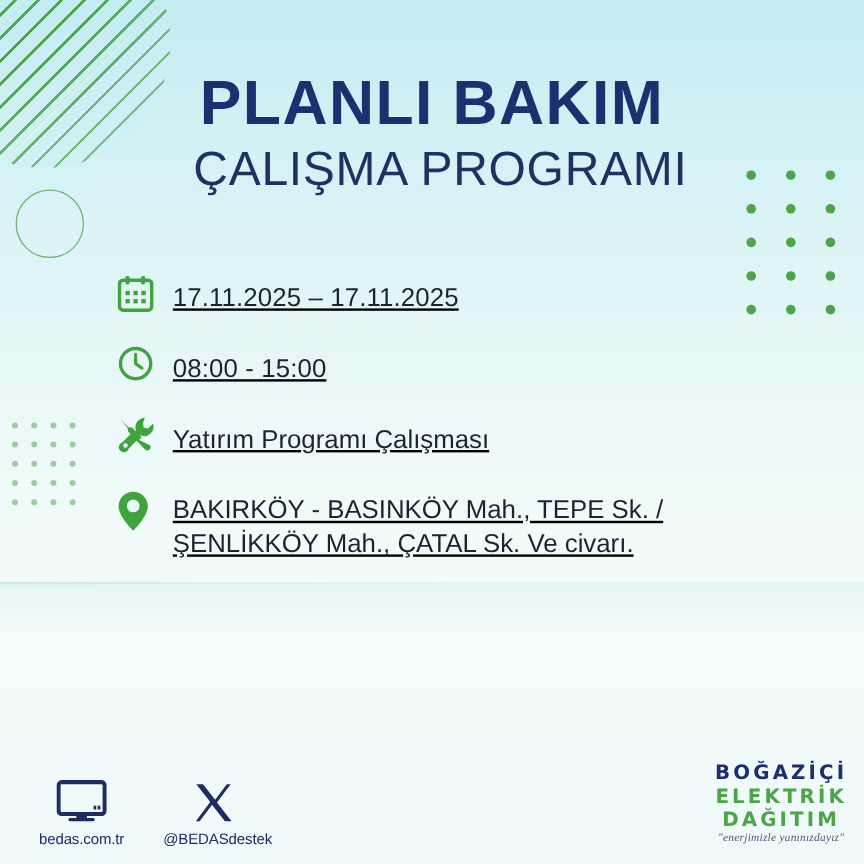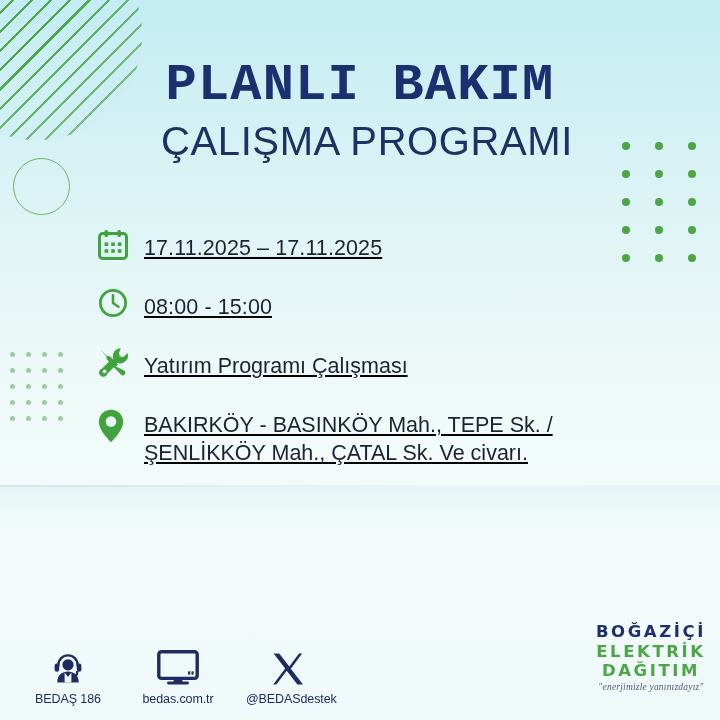--- a/index.html
+++ b/index.html
@@ -113,21 +113,21 @@
 
   
   .titles {
     position: absolute;
     left: 0;
     right: 0;
     top: 60px;
     text-align: center;
   }
   .title-main {
-    font-family: Liberation Mono, monospace;
+    font-family: Liberation Sans, sans-serif;
     font-weight: bold;
     font-size: 52px;
     letter-spacing: 1.2px;
     color: #1c2f6e;
     line-height: 1.0;
     margin: 0;
     white-space: nowrap;
   }
   .title-sub {
     font-family: "Liberation Sans", sans-serif;
@@ -210,21 +210,21 @@
     font-size: 12.5px;
     color: #1f2b63;
     letter-spacing: -0.1px;
     white-space: nowrap;
   }
 
   
   .logo {
     position: absolute;
     right: 14px;
-    bottom: 28px;
+    bottom: 16px;
     text-align: center;
     line-height: 1;
   }
   .logo-line {
     font-family: "DejaVu Sans", sans-serif;
     font-weight: bold;
     font-size: 16.5px;
     letter-spacing: 2.6px;
     margin-bottom: 3px;
     white-space: nowrap;
@@ -351,36 +351,20 @@
       <div class="info-text">BAKIRKÖY - BASINKÖY Mah., TEPE Sk. /
 ŞENLİKKÖY Mah., ÇATAL Sk. Ve civarı.</div>
     </div>
 
   </div>
 
   <div class="footer">
 
     <div class="socials">
 
-      <a class="social" href="#">
-        <span class="s-icon">
-          <svg width="36" height="38" viewBox="0 0 36 38" aria-hidden="true">
-            <g fill="#1f2b63">
-              <path d="M7.2 17.0 a10.8 10.8 0 0 1 21.6 0 l0 1.4 -2.4 0 0 -1.4 a8.4 8.4 0 0 0 -16.8 0 l0 1.4 -2.4 0 z"></path>
-              <rect x="4.6" y="15.6" width="4.6" height="8.2" rx="2.3"></rect>
-              <rect x="26.8" y="15.6" width="4.6" height="8.2" rx="2.3"></rect>
-              <path d="M26.0 23.0 l2.2 0 0 2.0 a3.2 3.2 0 0 1 -3.2 3.2 l-3.0 0 0 -2.0 3.0 0 a1.2 1.2 0 0 0 1.0 -1.0 z"></path>
-              <circle cx="18" cy="16.8" r="5.6"></circle>
-              <path d="M18 23.6 c-5.8 0 -10.2 3.6 -10.6 9.2 l0 1.6 21.2 0 0 -1.6 c-0.4 -5.6 -4.8 -9.2 -10.6 -9.2 z"></path>
-            </g>
-            <path d="M14.6 24.6 L18 29.0 L21.4 24.6 L21.4 34.4 L14.6 34.4 Z" fill="#eef8f8"></path>
-          </svg>
-        </span>
-        <span class="s-label">BEDAŞ 186</span>
-      </a>
 
       <a class="social" href="#">
         <span class="s-icon">
           <svg width="42" height="36" viewBox="0 0 42 36" aria-hidden="true">
             <rect x="1.8" y="1.8" width="38.4" height="26.6" rx="2.6" fill="none" stroke="#1f2b63" stroke-width="3.4"></rect>
             <rect x="16.6" y="28.4" width="8.8" height="4.0" fill="#1f2b63"></rect>
             <rect x="10.0" y="31.6" width="22.0" height="2.8" rx="1.4" fill="#1f2b63"></rect>
             <rect x="31.0" y="21.4" width="2.2" height="3.2" fill="#1f2b63"></rect>
             <rect x="34.4" y="21.4" width="2.2" height="3.2" fill="#1f2b63"></rect>
           </svg>

